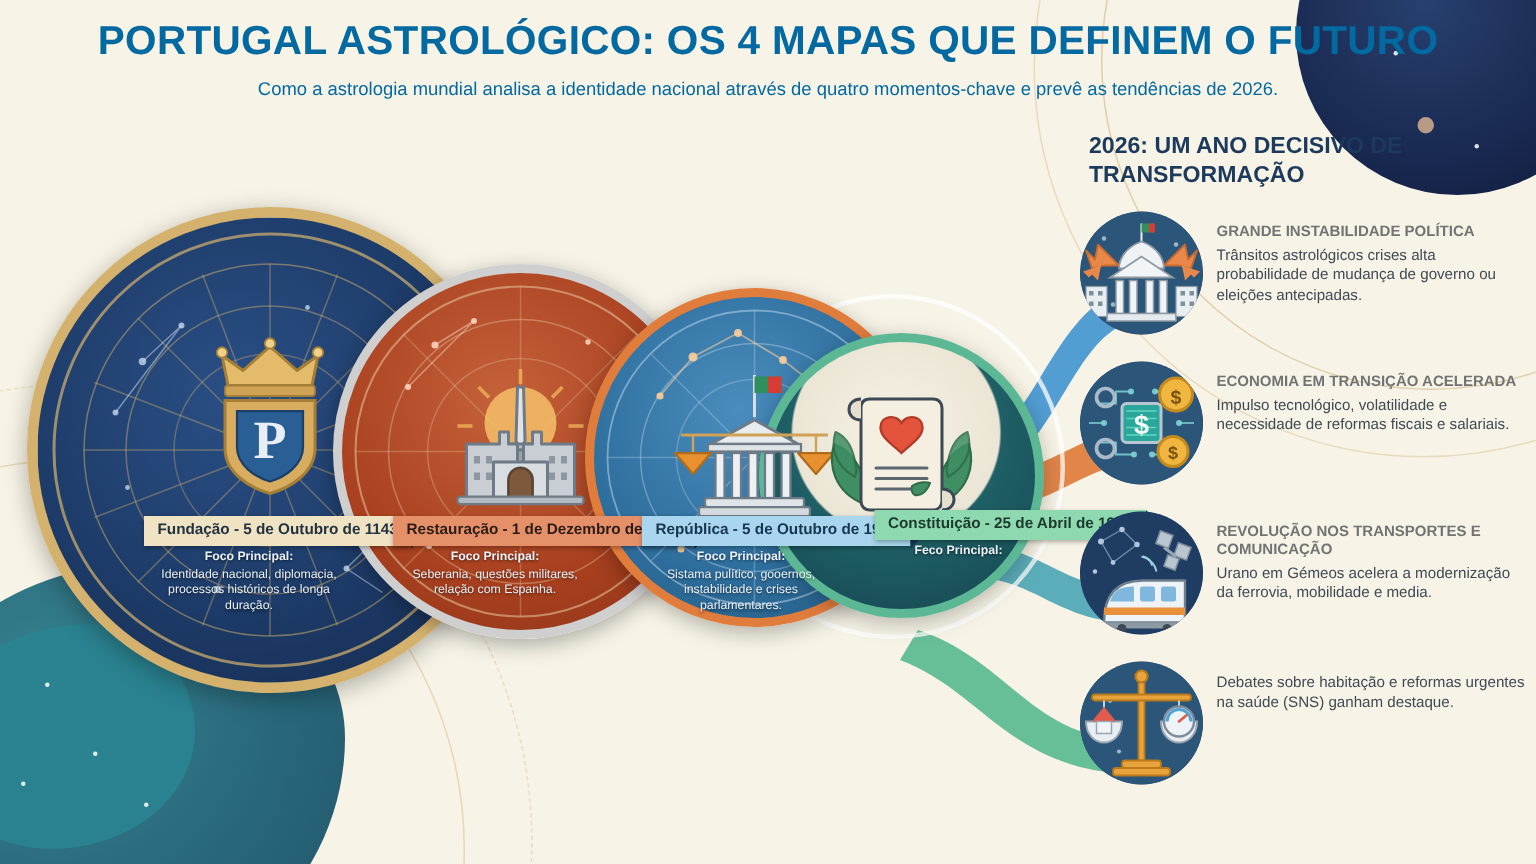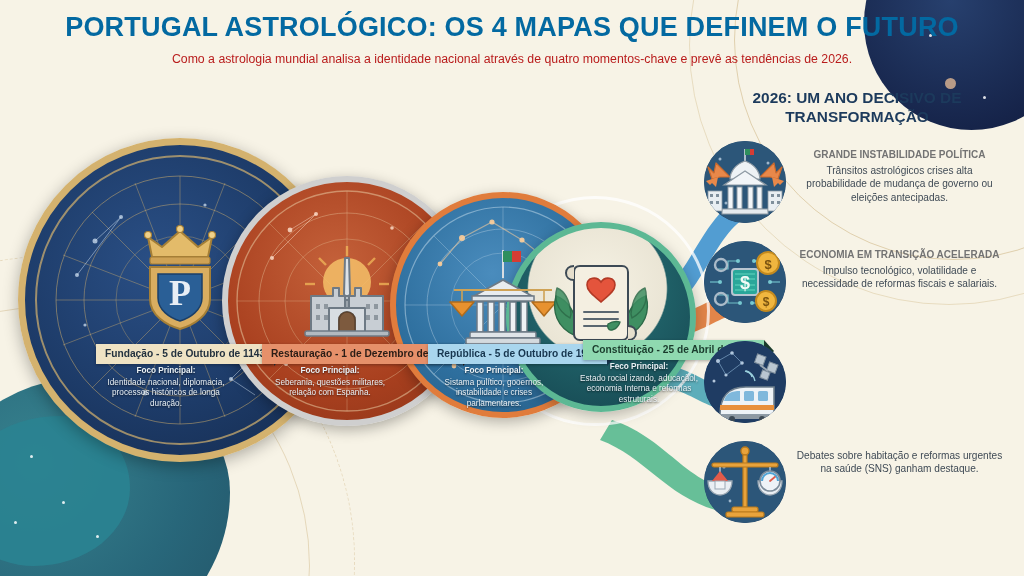--- a/index.html
+++ b/index.html
@@ -80,21 +80,21 @@
   .title {
     font-size: 27px;
     font-weight: bold;
     letter-spacing: .2px;
     color: #0369a1;
     white-space: nowrap;
   }
   .subtitle {
     margin-top: 9px;
     font-size: 12.3px;
-    color: #b91c1c;
+    color: #0369a1;
     white-space: nowrap;
   }
 
   
   .maps { position: absolute; inset: 0; z-index: 20; }
 
   .map-circle {
     position: absolute;
     border-radius: 50%;
     overflow: hidden;
@@ -139,24 +139,23 @@
     line-height: 1.3;
     color: #eaf1f6;
     text-shadow: 0 1px 2px rgba(0,0,0,.6);
     width: 124px;
   }
   .focus-text .fl { font-weight: bold; display: block; margin-bottom: 1px; }
 
   
   .right-col {
     position: absolute;
-    right: 20px; top: 88px;
+    right: 4px; top: 88px;
     width: 300px;
     z-index: 35;
-    text-align: center;
   }
   .rc-title {
     font-size: 15.4px;
     font-weight: bold;
     color: #1c3a5c;
     line-height: 1.25;
     margin-left: 6px;
     margin-bottom: 14px;
   }
   .rc-item {
@@ -450,21 +449,20 @@
     <div class="focus-text" style="left:268px;top:366px;">
       <span class="fl">Foco Principal:</span>
       <span>Seberania, questões militares, relação com Espanha.</span>
     </div>
     <div class="focus-text" style="left:432px;top:366px;">
       <span class="fl">Foco Principal:</span>
       <span>Sistama pulítico, gooernos, instabilidade e crises parlamentares.</span>
     </div>
     <div class="focus-text" style="left:580px;top:362px;width:118px;">
       <span class="fl">Feco Principal:</span>
-      <span>Estado rocial izando, aducaçãol, economia Interna e reformas estruturais.</span>
     </div>
   </div>
 
   <div class="right-col">
     <div class="rc-title">2026: UM ANO DECISIVO DE TRANSFORMAÇÃO</div>
 
     <div class="rc-item">
       <div class="rc-icon">
         <svg width="82" height="82" viewBox="0 0 82 82">
           <circle cx="41" cy="41" r="41" fill="#2c5679"></circle>
@@ -586,20 +584,24 @@
           <rect x="40" y="50" width="10" height="10" rx="1.5" fill="#7fb8dc"></rect>
           <rect x="54" y="50" width="10" height="10" rx="1.5" fill="#7fb8dc"></rect>
           <rect x="16" y="64" width="54" height="5" fill="#e8903c"></rect>
           <rect x="14" y="74" width="58" height="4" rx="1.5" fill="#8d99a3"></rect>
           <g fill="#3d4a55">
               <circle cx="28" cy="78" r="3"></circle>
               <circle cx="58" cy="78" r="3"></circle>
             </g>
         </svg>
       </div>
+      <div class="rc-body">
+        <div class="rc-heading">REVOLUÇÃO NOS TRANSPORTES E COMUNICAÇÃO</div>
+        <div class="rc-desc">Urano em Gémeos acelera a modernização da ferrovia, mobilidade e media.</div>
+      </div>
     </div>
 
     <div class="rc-item">
       <div class="rc-icon">
         <svg width="82" height="82" viewBox="0 0 82 82">
           <circle cx="41" cy="41" r="41" fill="#2c5679"></circle>
           <g fill="#cfe0f0" opacity=".7">
             <circle cx="20" cy="26" r="1.6"></circle>
               <circle cx="62" cy="24" r="1.6"></circle>
               <circle cx="26" cy="60" r="1.4"></circle>

